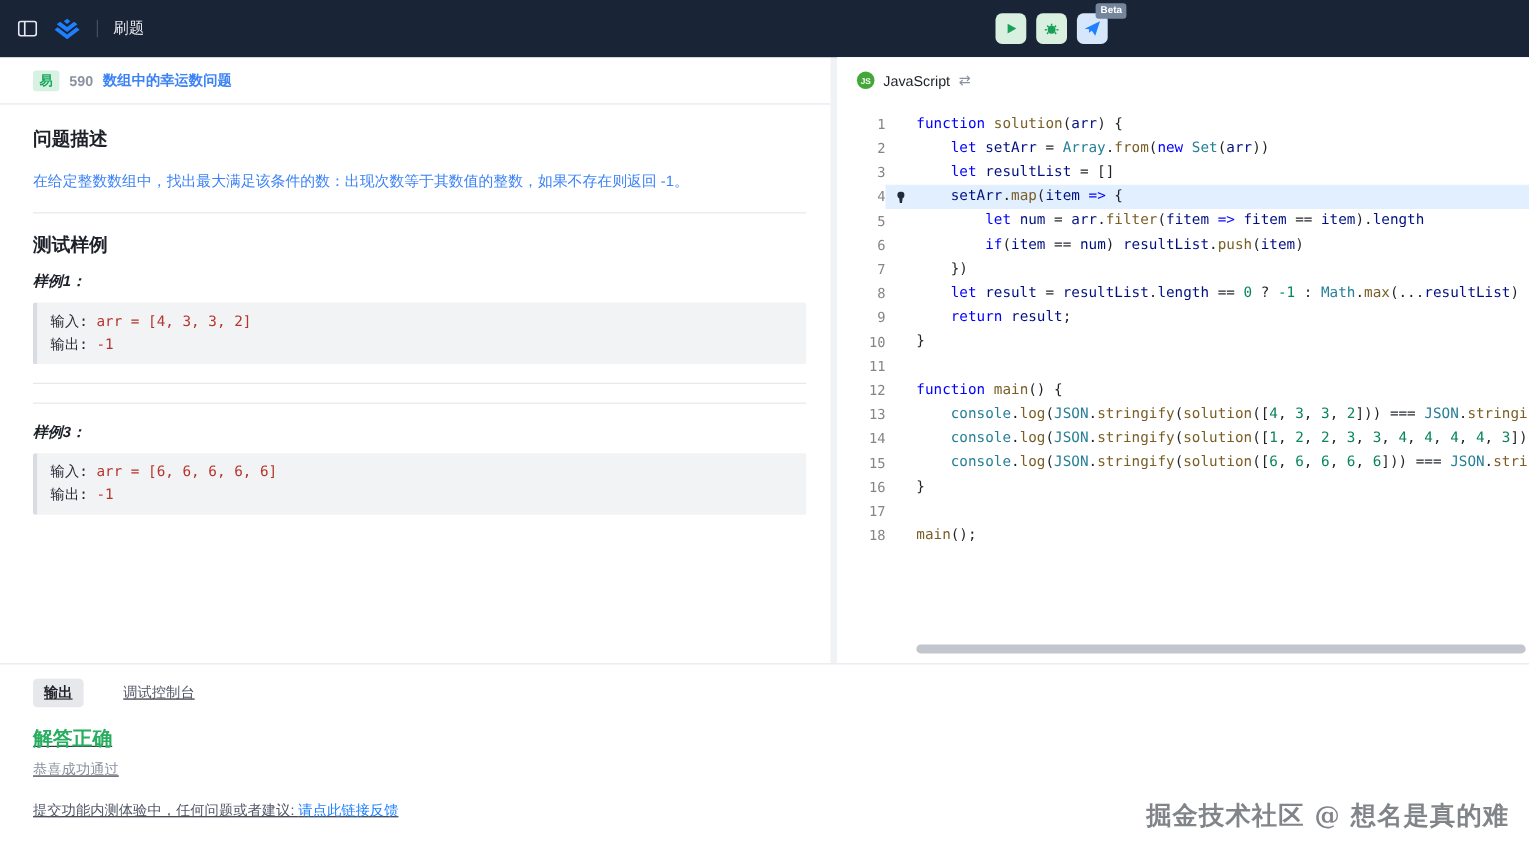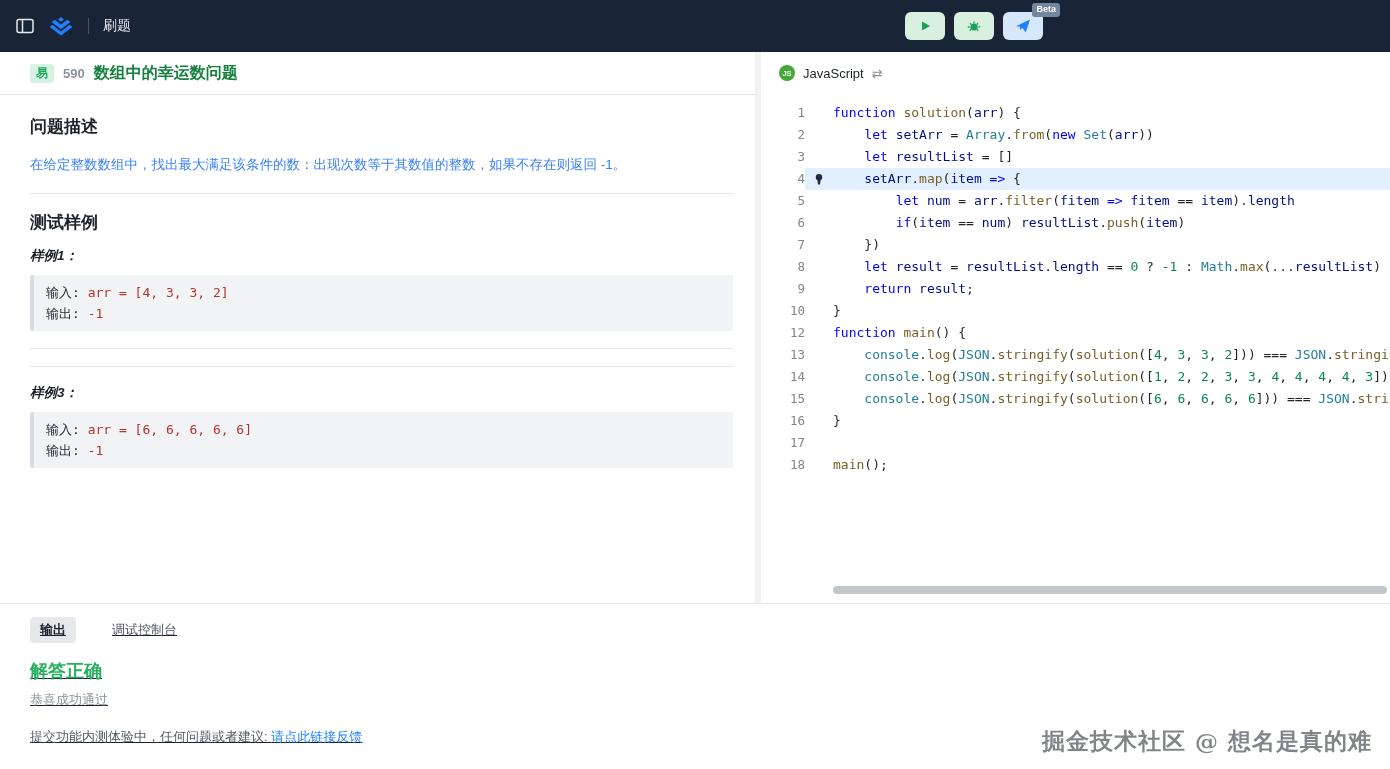--- a/index.html
+++ b/index.html
@@ -7,34 +7,34 @@
   body {
     font-family:"Liberation Sans","DejaVu Sans",sans-serif;
     background:#fff; color:#1d2129; position:relative;
   }
   
   .topbar { height:52px; background:#1a2437; display:flex; align-items:center; padding:0 16px; position:relative; }
   .tb-left { display:flex; align-items:center; gap:14px; }
   .tb-divider { width:1px; height:16px; background:rgba(255,255,255,.22); }
   .app-name { color:#e8eaf0; font-size:14px; font-weight:500; }
   .tb-actions { position:absolute; left:905px; top:50%; transform:translateY(-50%); display:flex; gap:9px; }
-  .tb-btn { width:40px; height:28px; border-radius:6px; display:flex; align-items:center; justify-content:center; position:relative; cursor:pointer; border:none; }
+  .tb-btn { width:28px; height:28px; border-radius:6px; display:flex; align-items:center; justify-content:center; position:relative; cursor:pointer; border:none; }
   .tb-btn.run, .tb-btn.debug { background:#d9efe0; }
   .tb-btn.submit { background:#d6e6fb; }
   .beta-badge { position:absolute; top:-9px; right:-17px; background:#74859c; color:#fff; font-size:9px; line-height:1; padding:2px 4px 3px; border-radius:3px; font-weight:600; }
   
   .main { display:flex; height:551px; background:#fff; }
   .left-panel { width:755px; display:flex; flex-direction:column; background:#fff; }
   .v-gutter { width:6px; background:#f1f2f5; cursor:col-resize; }
   .right-panel { flex:1; display:flex; flex-direction:column; background:#fff; position:relative; overflow:hidden; }
   
   .problem-header { height:43px; border-bottom:1px solid #e5e6eb; display:flex; align-items:center; gap:9px; padding:0 30px; }
   .diff-badge { background:#d7f2e3; color:#1ca85c; font-size:12px; font-weight:700; padding:1px 6px; border-radius:3px; }
   .prob-id { color:#8a919f; font-size:13px; font-weight:600; }
-  .prob-title { color:#15803d; font-size:16px; font-weight:600;text-align:right; }
+  .prob-title { color:#3b82f6; font-size:13px; font-weight:600;text-align:right; }
   .problem-body { padding:20px 22px 0 30px; overflow:hidden; flex:1; }
   .h2 { font-size:17px; font-weight:700; color:#1d2129; }
   .desc { margin-top:16px; font-size:13.5px; color:#3b82f6; line-height:1.6; }
   .rule { border:0; border-top:1px solid #e5e6eb; margin:17px 0; }
   .sample-label { font-style:italic; font-weight:700; font-size:13.5px; margin:13px 0 10px; color:#1d2129; }
   .sample-block { background:#f2f3f5; border-left:4px solid #d9dde3; border-radius:2px; padding:7px 12px; font:13px/21px "DejaVu Sans Mono","Liberation Mono",monospace; }
   .io-label { color:#262a33; }
   .io-code { color:#b5352c; }
   
   .editor-header { height:42px; display:flex; align-items:center; gap:8px; padding:12px 18px; flex:none; }
@@ -156,20 +156,21 @@
           <div class="code-row active"><span class="ln">4</span><div class="line-main"><span class="bp"><svg width="10" height="11" viewBox="0 0 10 11">
                   <circle cx="5" cy="3.2" r="3.2" fill="#222b3c"></circle>
                   <path d="M3.4 5.8h3.2L6 10.6H4z" fill="#222b3c"></path>
                 </svg></span><span class="code-text"><span class="tk-p">    </span><span class="tk-v">setArr</span><span class="tk-p">.</span><span class="tk-f">map</span><span class="tk-p">(</span><span class="tk-v">item</span><span class="tk-p"> </span><span class="tk-k">=&gt;</span><span class="tk-p"> {</span></span></div></div>
           <div class="code-row"><span class="ln">5</span><div class="line-main"><span class="bp"></span><span class="code-text"><span class="tk-p">        </span><span class="tk-k">let</span><span class="tk-p"> </span><span class="tk-v">num</span><span class="tk-p"> = </span><span class="tk-v">arr</span><span class="tk-p">.</span><span class="tk-f">filter</span><span class="tk-p">(</span><span class="tk-v">fitem</span><span class="tk-p"> </span><span class="tk-k">=&gt;</span><span class="tk-p"> </span><span class="tk-v">fitem</span><span class="tk-p"> == </span><span class="tk-v">item</span><span class="tk-p">).</span><span class="tk-v">length</span></span></div></div>
           <div class="code-row"><span class="ln">6</span><div class="line-main"><span class="bp"></span><span class="code-text"><span class="tk-p">        </span><span class="tk-k">if</span><span class="tk-p">(</span><span class="tk-v">item</span><span class="tk-p"> == </span><span class="tk-v">num</span><span class="tk-p">) </span><span class="tk-v">resultList</span><span class="tk-p">.</span><span class="tk-f">push</span><span class="tk-p">(</span><span class="tk-v">item</span><span class="tk-p">)</span></span></div></div>
           <div class="code-row"><span class="ln">7</span><div class="line-main"><span class="bp"></span><span class="code-text"><span class="tk-p">    })</span></span></div></div>
           <div class="code-row"><span class="ln">8</span><div class="line-main"><span class="bp"></span><span class="code-text"><span class="tk-p">    </span><span class="tk-k">let</span><span class="tk-p"> </span><span class="tk-v">result</span><span class="tk-p"> = </span><span class="tk-v">resultList</span><span class="tk-p">.</span><span class="tk-v">length</span><span class="tk-p"> == </span><span class="tk-n">0</span><span class="tk-p"> ? </span><span class="tk-n">-1</span><span class="tk-p"> : </span><span class="tk-c">Math</span><span class="tk-p">.</span><span class="tk-f">max</span><span class="tk-p">(...</span><span class="tk-v">resultList</span><span class="tk-p">)</span></span></div></div>
           <div class="code-row"><span class="ln">9</span><div class="line-main"><span class="bp"></span><span class="code-text"><span class="tk-p">    </span><span class="tk-k">return</span><span class="tk-p"> </span><span class="tk-v">result</span><span class="tk-p">;</span></span></div></div>
           <div class="code-row"><span class="ln">10</span><div class="line-main"><span class="bp"></span><span class="code-text"><span class="tk-p">}</span></span></div></div>
+          <div class="code-row"><span class="ln">11</span><div class="line-main"><span class="bp"></span><span class="code-text"></span></div></div>
           <div class="code-row"><span class="ln">12</span><div class="line-main"><span class="bp"></span><span class="code-text"><span class="tk-k">function</span><span class="tk-p"> </span><span class="tk-f">main</span><span class="tk-p">() {</span></span></div></div>
           <div class="code-row"><span class="ln">13</span><div class="line-main"><span class="bp"></span><span class="code-text"><span class="tk-p">    </span><span class="tk-c">console</span><span class="tk-p">.</span><span class="tk-f">log</span><span class="tk-p">(</span><span class="tk-c">JSON</span><span class="tk-p">.</span><span class="tk-f">stringify</span><span class="tk-p">(</span><span class="tk-f">solution</span><span class="tk-p">([</span><span class="tk-n">4</span><span class="tk-p">, </span><span class="tk-n">3</span><span class="tk-p">, </span><span class="tk-n">3</span><span class="tk-p">, </span><span class="tk-n">2</span><span class="tk-p">])) === </span><span class="tk-c">JSON</span><span class="tk-p">.</span><span class="tk-f">stringi</span></span></div></div>
           <div class="code-row"><span class="ln">14</span><div class="line-main"><span class="bp"></span><span class="code-text"><span class="tk-p">    </span><span class="tk-c">console</span><span class="tk-p">.</span><span class="tk-f">log</span><span class="tk-p">(</span><span class="tk-c">JSON</span><span class="tk-p">.</span><span class="tk-f">stringify</span><span class="tk-p">(</span><span class="tk-f">solution</span><span class="tk-p">([</span><span class="tk-n">1</span><span class="tk-p">, </span><span class="tk-n">2</span><span class="tk-p">, </span><span class="tk-n">2</span><span class="tk-p">, </span><span class="tk-n">3</span><span class="tk-p">, </span><span class="tk-n">3</span><span class="tk-p">, </span><span class="tk-n">4</span><span class="tk-p">, </span><span class="tk-n">4</span><span class="tk-p">, </span><span class="tk-n">4</span><span class="tk-p">, </span><span class="tk-n">4</span><span class="tk-p">, </span><span class="tk-n">3</span><span class="tk-p">])</span></span></div></div>
           <div class="code-row"><span class="ln">15</span><div class="line-main"><span class="bp"></span><span class="code-text"><span class="tk-p">    </span><span class="tk-c">console</span><span class="tk-p">.</span><span class="tk-f">log</span><span class="tk-p">(</span><span class="tk-c">JSON</span><span class="tk-p">.</span><span class="tk-f">stringify</span><span class="tk-p">(</span><span class="tk-f">solution</span><span class="tk-p">([</span><span class="tk-n">6</span><span class="tk-p">, </span><span class="tk-n">6</span><span class="tk-p">, </span><span class="tk-n">6</span><span class="tk-p">, </span><span class="tk-n">6</span><span class="tk-p">, </span><span class="tk-n">6</span><span class="tk-p">])) === </span><span class="tk-c">JSON</span><span class="tk-p">.</span><span class="tk-f">stri</span></span></div></div>
           <div class="code-row"><span class="ln">16</span><div class="line-main"><span class="bp"></span><span class="code-text"><span class="tk-p">}</span></span></div></div>
           <div class="code-row"><span class="ln">17</span><div class="line-main"><span class="bp"></span><span class="code-text"></span></div></div>
           <div class="code-row"><span class="ln">18</span><div class="line-main"><span class="bp"></span><span class="code-text"><span class="tk-f">main</span><span class="tk-p">();</span></span></div></div>
         </div>
       <div class="hscroll"></div>
     </div>

